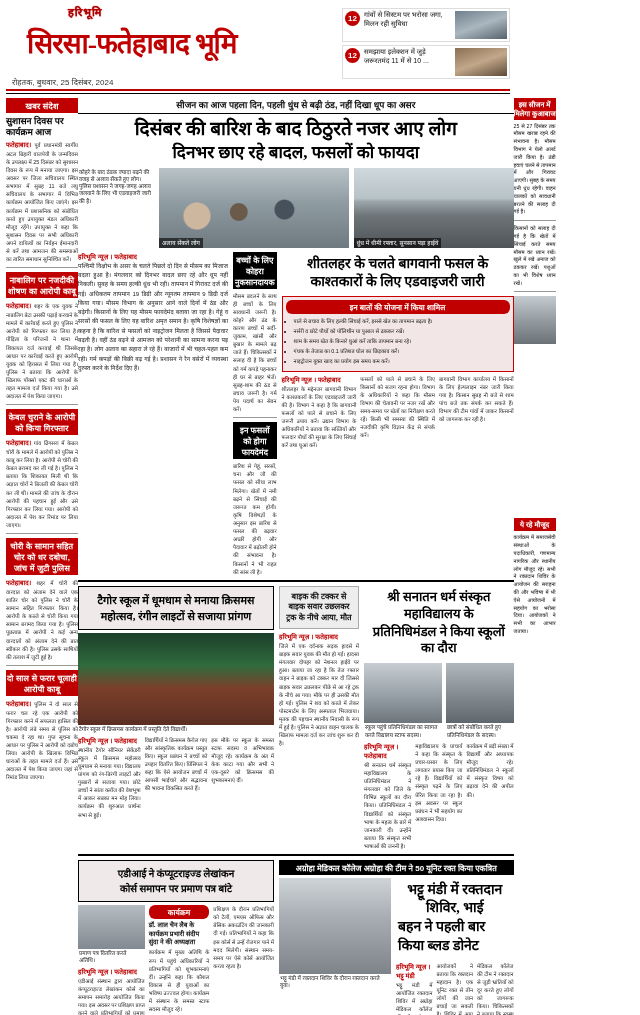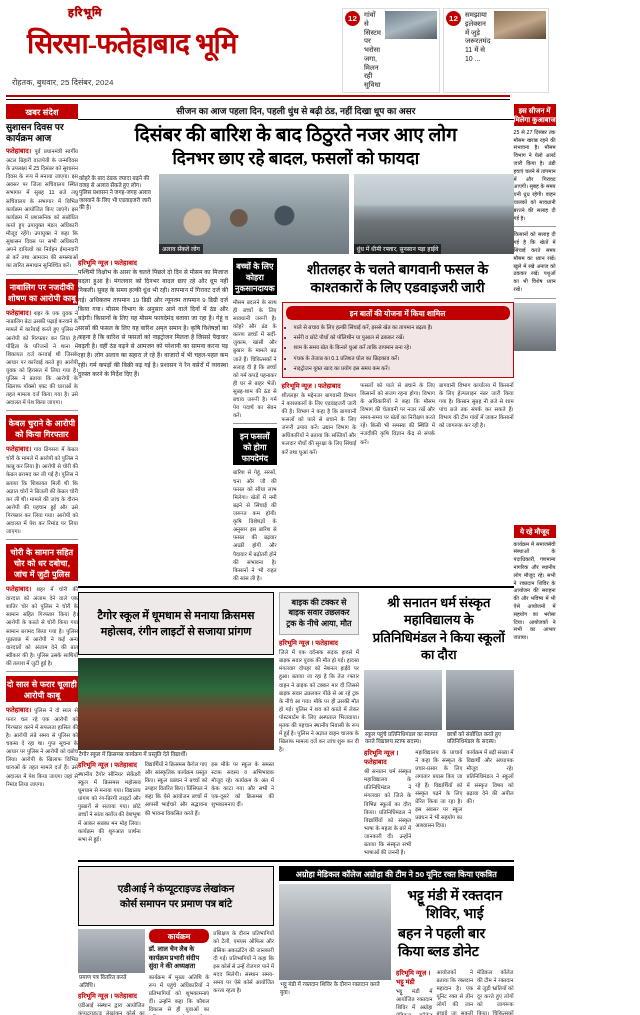--- a/index.html
+++ b/index.html
@@ -20,21 +20,21 @@
     font-size:11px; font-weight:bold; color:#b00000;
     letter-spacing:1px; margin-left:62px; margin-bottom:-6px;
     text-shadow:0 0 1px #b00000;
   }
   .mast-title {
     font-size:28px; line-height:1.02; font-weight:bold; color:#c00000;
     letter-spacing:-1px; margin:17px; padding-left:4px;
     font-family:"Liberation Serif", serif;
   }
   .mast-date { font-size:8px; color:#333; padding-left:6px; margin-top:2px; }
-  .mast-right { width:168px; display:flex; flex-direction:row; gap:3px; padding-top:4px; }
+  .mast-right { width:168px; display:flex; flex-direction:column; gap:3px; padding-top:4px; }
   .promo { display:flex; gap:4px; align-items:flex-start; border:1px solid #ddd; padding:2px; }
   .promo-badge {
     width:15px;height:15px;border-radius:50%;background:#c00000;color:#fff;
     font-size:8px;display:flex;align-items:center;justify-content:center;flex:0 0 auto;font-weight:bold;
   }
   .promo-text { font-size:7px; line-height:1.25; flex:1 1 auto; color:#111; }
   .promo-thumb { width:52px;height:28px;flex:0 0 auto;background:#8a9aa8; position:relative; overflow:hidden; }
   .promo-thumb.a { background:linear-gradient(160deg,#6f7f8d 0%,#aab7bf 50%,#55626c 100%); }
   .promo-thumb.b { background:linear-gradient(160deg,#8b6f52 0%,#c2a78a 50%,#5d4a38 100%); }
 
@@ -98,21 +98,21 @@
   .ph.small { background:linear-gradient(180deg,#b5bcc2 0%, #828990 100%); }
 
   
   .redbox-head {
     font-family:"Liberation Serif", serif;
     font-size:14px; font-weight:bold; text-align:center; color:#000; line-height:1.3;
     padding:3px 2px;
   }
   .black-bar { background:#000; color:#fff; font-size:8px; font-weight:bold; text-align:center; padding:2px; }
   .red-bar  { background:#c00000; color:#fff; font-size:7.5px; font-weight:bold; text-align:center; padding:2px;border-radius:6px; }
-  .out-box { border:1px solid #000; padding:12px; }
+  .out-box { border:1px solid #000; padding:3px; }
   .tint-box { background:#f2e6e6; border:1px solid #c00; padding:3px; }
   .grey-box { background:#ededed; border:1px solid #aaa; padding:3px; }
 
   .bullet { font-size:5.4px; line-height:1.5; text-align:justify; }
   .bullet li { margin-bottom:2px; }
   ul { margin:0; padding-left:8px; }
 
   .mini-title { font-size:8px; font-weight:bold; line-height:1.3; margin:2px 0; }
   .right-head { background:#c00000; color:#fff; font-size:7px; font-weight:bold; text-align:center; padding:2px 0; }
   .right-text { font-size:5.2px; line-height:1.5; text-align:justify; }

